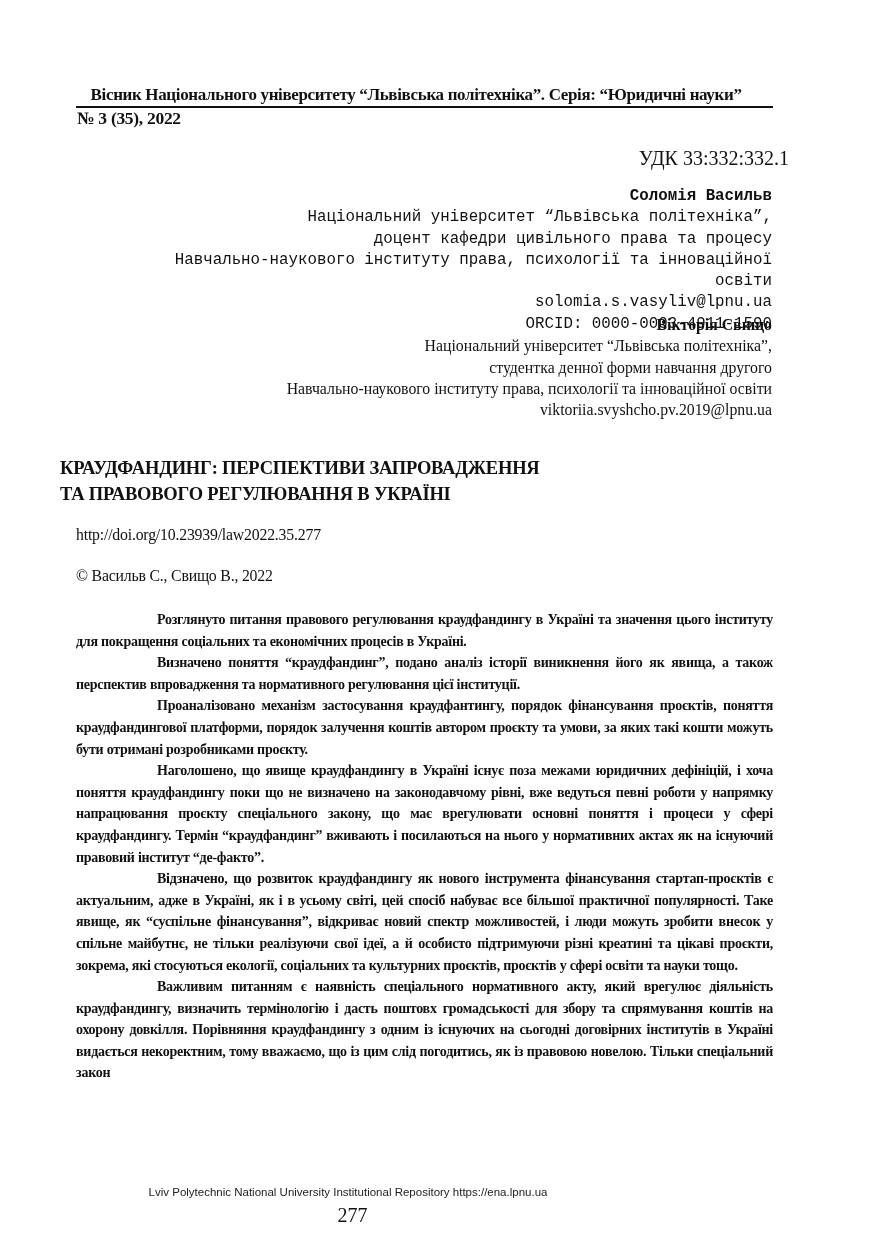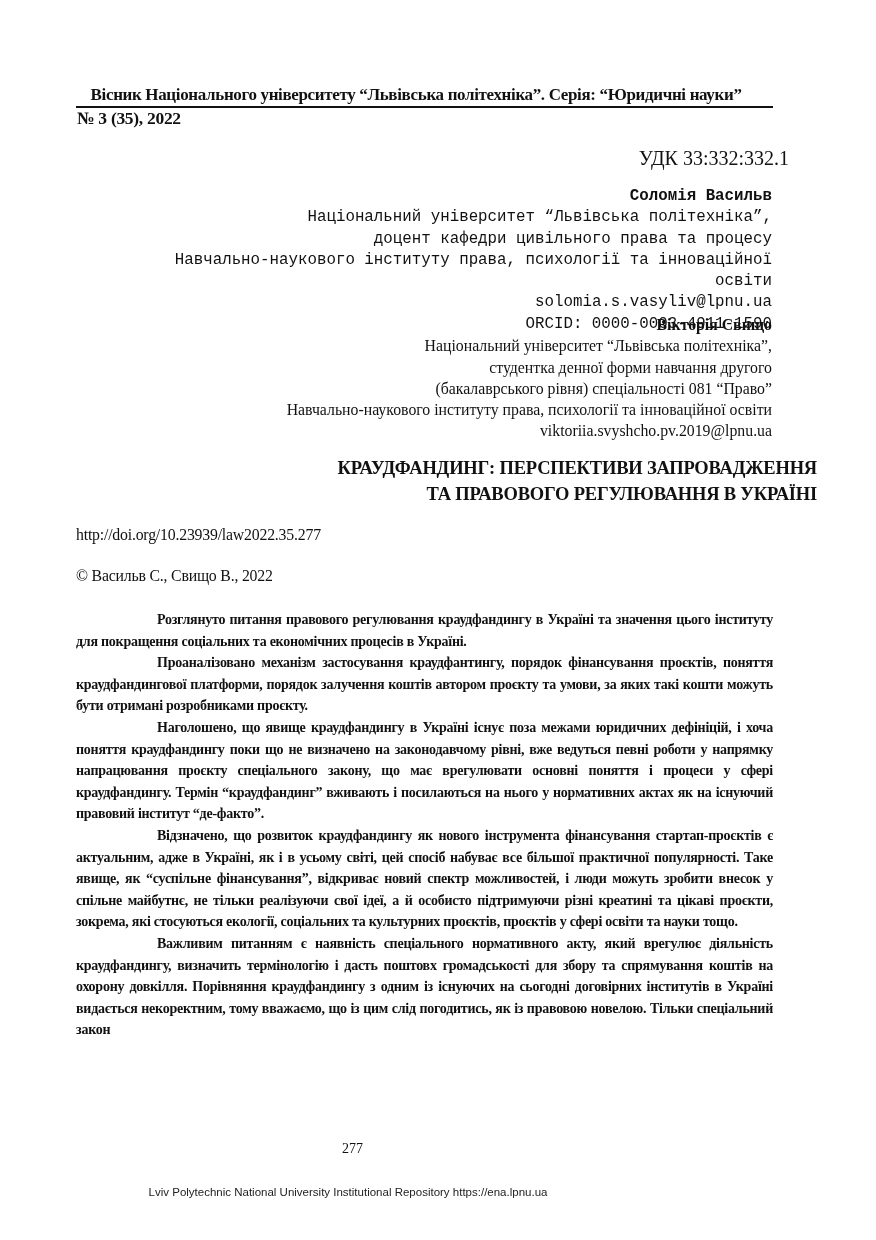--- a/index.html
+++ b/index.html
@@ -6,26 +6,26 @@
   body { width: 876px; height: 1240px; position: relative; overflow: hidden; color: #111; font-family: "Liberation Serif", serif; }
   .abs { position: absolute; }
   #journal-header { left: 79px; top: 84px; width: 695px; font-size: 17.5px; font-weight: bold; text-align: center; white-space: nowrap; letter-spacing: -0.35px; transform: scaleX(0.97); transform-origin: left; }
   #header-rule { left: 76px; top: 106px; width: 697px; height: 0; border-top: 2px solid #111; }
   #issue { left: 77px; top: 108px; font-size: 17.5px; font-weight: bold; letter-spacing: -0.3px; }
   #udc { right: 87px; top: 147px; font-size: 20px; font-weight: normal; }
   .author-block { right: 104px; width: 600px; text-align: right; font-size: 15.8px; line-height: 21.3px; }
   .author-block .name { font-weight: bold; }
   #author-1 { top: 186px; font-family: Liberation Mono, monospace; }
   #author-2 { top: 314px; }
-  #title { left: 60px; width: 757px; top: 455px; text-align: right; font-size: 18.5px; font-weight: bold; line-height: 26px; letter-spacing: -0.2px; }
+  #title { left: 60px; width: 757px; top: 455px; text-align: left; font-size: 18.5px; font-weight: bold; line-height: 26px; letter-spacing: -0.2px; }
   #doi { left: 76px; top: 526px; font-size: 15.8px; letter-spacing: -0.2px; }
   #copyright { left: 76px; top: 567px; font-size: 15.8px; letter-spacing: -0.2px; }
   #abstract { left: 76px; top: 609px; width: 697px; font-size: 14px; font-weight: bold; line-height: 21.6px; text-align: justify; letter-spacing: -0.25px; }
   #abstract p { margin: 0; text-indent: 81px; }
-  #page-number { left: 0; width: 705px; top: 1141px; text-align: center; font-size: 14px; }
+  #page-number { left: 0; width: 705px; top: 1204px; text-align: center; font-size: 20px; }
   #repo-footer { left: 0; width: 696px; top: 1186px; text-align: center; font-family: "Liberation Sans", sans-serif; font-size: 11.5px; color: #222; }
 </style>
 </head>
 <body>
 
 <div class="abs" id="journal-header">Вісник Національного університету “Львівська політехніка”. Серія: “Юридичні науки”</div>
 <div class="abs" id="header-rule"></div>
 <div class="abs" id="issue">№ 3 (35), 2022</div>
 
 <div class="abs" id="udc">УДК 33:332:332.1</div>
@@ -36,35 +36,35 @@
   <div>доцент кафедри цивільного права та процесу</div>
   <div>Навчально-наукового інституту права, психології та інноваційної освіти</div>
   <div>solomia.s.vasyliv@lpnu.ua</div>
   <div>ORCID: 0000-0003-4911-1590</div>
 </div>
 
 <div class="abs author-block" id="author-2">
   <div class="name">Вікторія Свищо</div>
   <div>Національний університет “Львівська політехніка”,</div>
   <div>студентка денної форми навчання другого</div>
-  <div>(бакалаврського рівня) спеціальності 081 “Право”</div>
   <div>Навчально-наукового інституту права, психології та інноваційної освіти</div>
   <div>viktoriia.svyshcho.pv.2019@lpnu.ua</div>
 </div>
 
 <div class="abs" id="title">
   <div>КРАУДФАНДИНГ: ПЕРСПЕКТИВИ ЗАПРОВАДЖЕННЯ</div>
   <div>ТА ПРАВОВОГО РЕГУЛЮВАННЯ В УКРАЇНІ</div>
 </div>
 
 <div class="abs" id="doi">http://doi.org/10.23939/law2022.35.277</div>
 <div class="abs" id="copyright">© Васильв С., Свищо В., 2022</div>
 
 <div class="abs" id="abstract">
   <p>Розглянуто питання правового регулювання краудфандингу в Україні та значення цього інституту для покращення соціальних та економічних процесів в Україні.</p>
+  <p>Визначено поняття “краудфандинг”, подано аналіз історії виникнення його як явища, а також перспектив впровадження та нормативного регулювання цієї інституції.</p>
   <p>Проаналізовано механізм застосування краудфантингу, порядок фінансування проєктів, поняття краудфандингової платформи, порядок залучення коштів автором проєкту та умови, за яких такі кошти можуть бути отримані розробниками проєкту.</p>
   <p>Наголошено, що явище краудфандингу в Україні існує поза межами юридичних дефініцій, і хоча поняття краудфандингу поки що не визначено на законодавчому рівні, вже ведуться певні роботи у напрямку напрацювання проєкту спеціального закону, що має врегулювати основні поняття і процеси у сфері краудфандингу. Термін “краудфан­динг” вживають і посилаються на нього у нормативних актах як на існуючий правовий інститут “де-факто”.</p>
   <p>Відзначено, що розвиток краудфандингу як нового інструмента фінансування стартап-проєктів є актуальним, адже в Україні, як і в усьому світі, цей спосіб набуває все більшої практичної популярності. Таке явище, як “суспільне фінансування”, від­криває новий спектр можливостей, і люди можуть зробити внесок у спільне майбутнє, не тільки реалізуючи свої ідеї, а й особисто підтримуючи різні креатині та цікаві проєкти, зокрема, які стосуються екології, соціальних та культурних проєктів, проєктів у сфері освіти та науки тощо.</p>
   <p>Важливим питанням є наявність спеціального нормативного акту, який врегулює діяльність краудфандингу, визначить термінологію і дасть поштовх громадськості для збору та спрямування коштів на охорону довкілля. Порівняння краудфандингу з одним із існуючих на сьогодні договірних інститутів в Україні видається некоректним, тому вважаємо, що із цим слід погодитись, як із правовою новелою. Тільки спеціальний закон</p>
 </div>
 
 <div class="abs" id="page-number">277</div>
 <div class="abs" id="repo-footer">Lviv Polytechnic National University Institutional Repository https://ena.lpnu.ua</div>
 
 </body></html>

